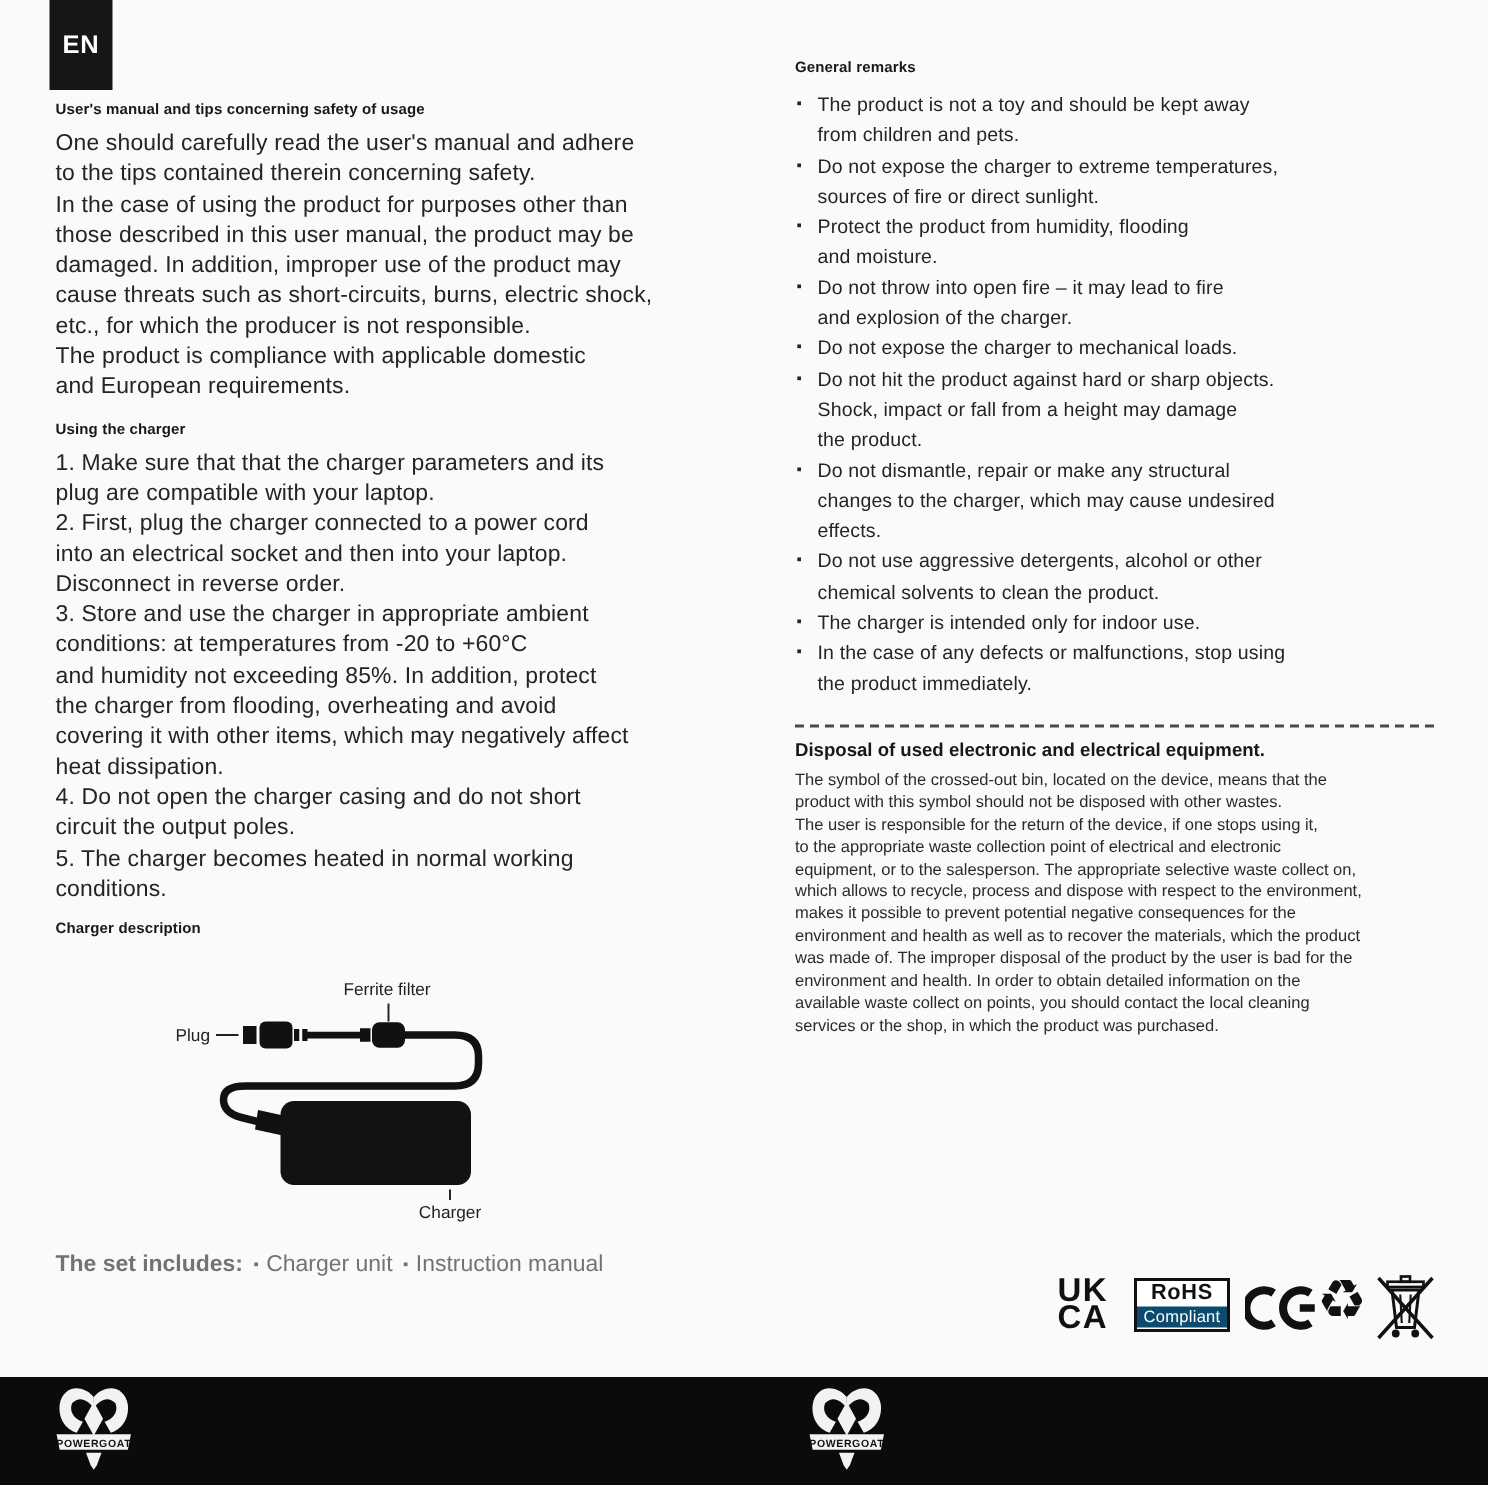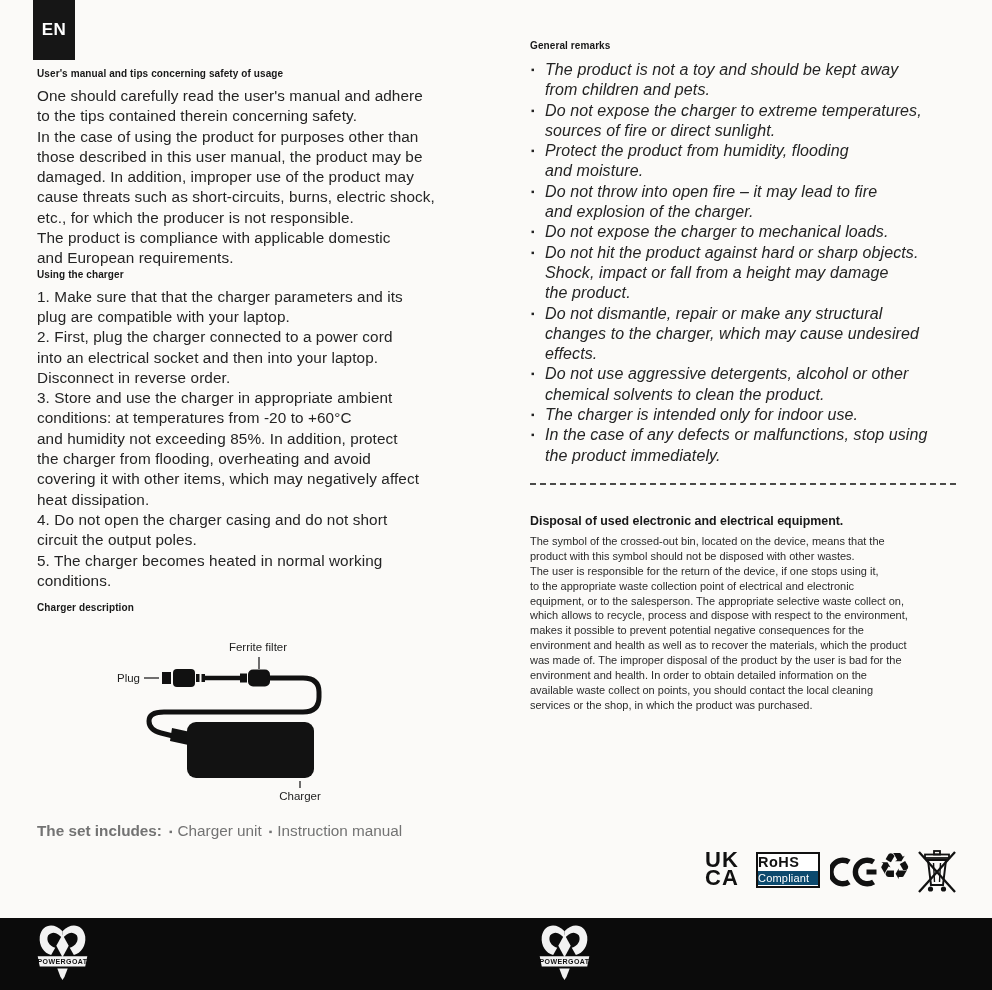--- a/index.html
+++ b/index.html
@@ -25,61 +25,60 @@
     font-size:10px; font-weight:bold; color:#181818;
     letter-spacing:.1px;
   }
   .ml { white-space:pre-line; }
   .body-text {
     font-size:15.3px; line-height:20.3px; color:#242424;
     letter-spacing:.1px;
   }
   .col-left h2.sec.h1 { margin-top:8px; }
   .col-left .intro { margin-top:7px; }
-  .col-left h2.sec.h2 { }
+  .col-left h2.sec.h2 { margin-top:12px; }
   .col-left .instructions { margin-top:7px; }
   .col-left h2.sec.h3 { margin-top:11px; }
   .diagram { margin-top:12px; display:block; }
   .set-line { margin-top:15px; font-size:15.3px; color:#737373; }
   .set-line .lbl { font-weight:bold; }
   .sq-bullet { font-size:10px; vertical-align:1px; padding:0 5px 0 7px; }
   .col-right h2.sec { padding-top:8px; }
   ul.remarks {
     margin-top:9px; list-style:none; padding-left:15px;
   }
   ul.remarks li {
     position:relative;
-    font-size:16px; line-height:20.3px; color:#242424;
+    font-size:13px; line-height:20.3px; color:#242424;
     letter-spacing:.1px;
-    font-style:italic;
   }
   ul.remarks li::before {
     content:"▪";
     position:absolute; left:-14px; top:0;
     font-size:10px; line-height:20.3px; color:#242424;
   }
   .dashed-rule {
     margin-top:17px; height:0;
     border-top:2px dashed #4a4a4a;
     width:426px;
   }
   h3.disposal-h {
-    margin-top:29px; font-size:12.4px; font-weight:bold; color:#181818;
+    margin-top:8px; font-size:12.4px; font-weight:bold; color:#181818;
   }
   .disposal-text {
     margin-top:6px; font-size:11px; line-height:14.9px; color:#2a2a2a;
   }
   .ukca {
     position:absolute; left:705px; top:851px;
     font-weight:bold; font-size:22px; line-height:18px;
     letter-spacing:1px; color:#111;
   }
   .rohs {
     position:absolute; left:756px; top:852px; width:64px; height:36px;
-    border:2.5px solid #111; background:#fff; 
+    border:2.5px solid #111; background:#fff; text-align:center;
   }
   .rohs .rohs-top {
     display:block; font-weight:bold; font-size:14.5px; line-height:17px; color:#111;
     letter-spacing:.5px;
   }
   .rohs .rohs-bottom {
     display:block; background:#0c4a6e; color:#fff;
     font-size:11px; line-height:14px; letter-spacing:.2px;
   }
   .ce-mark { position:absolute; left:830px; top:855px; }

